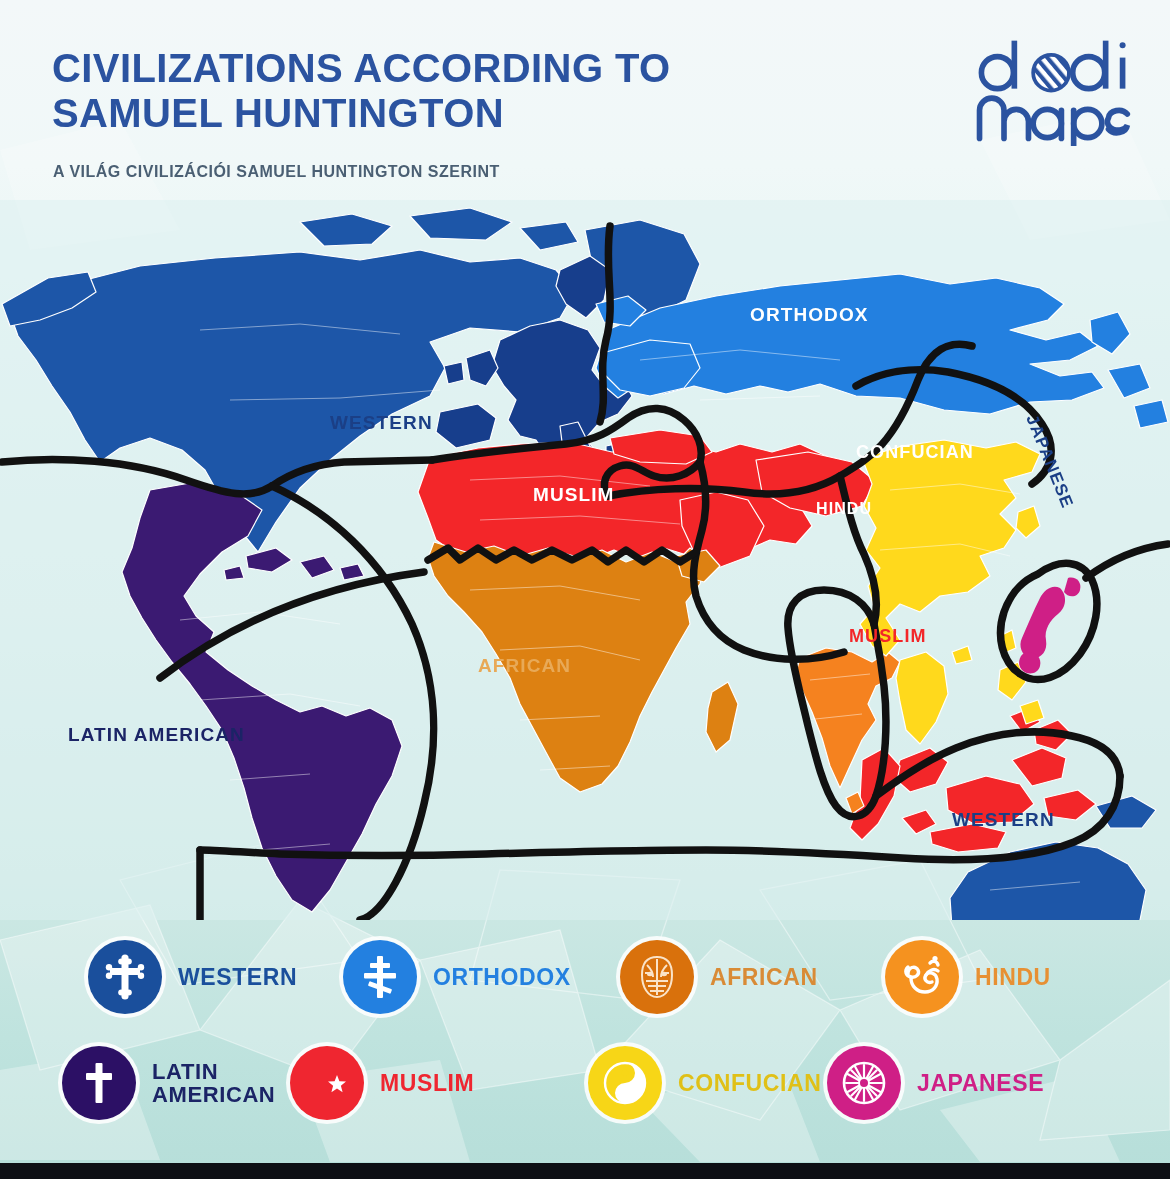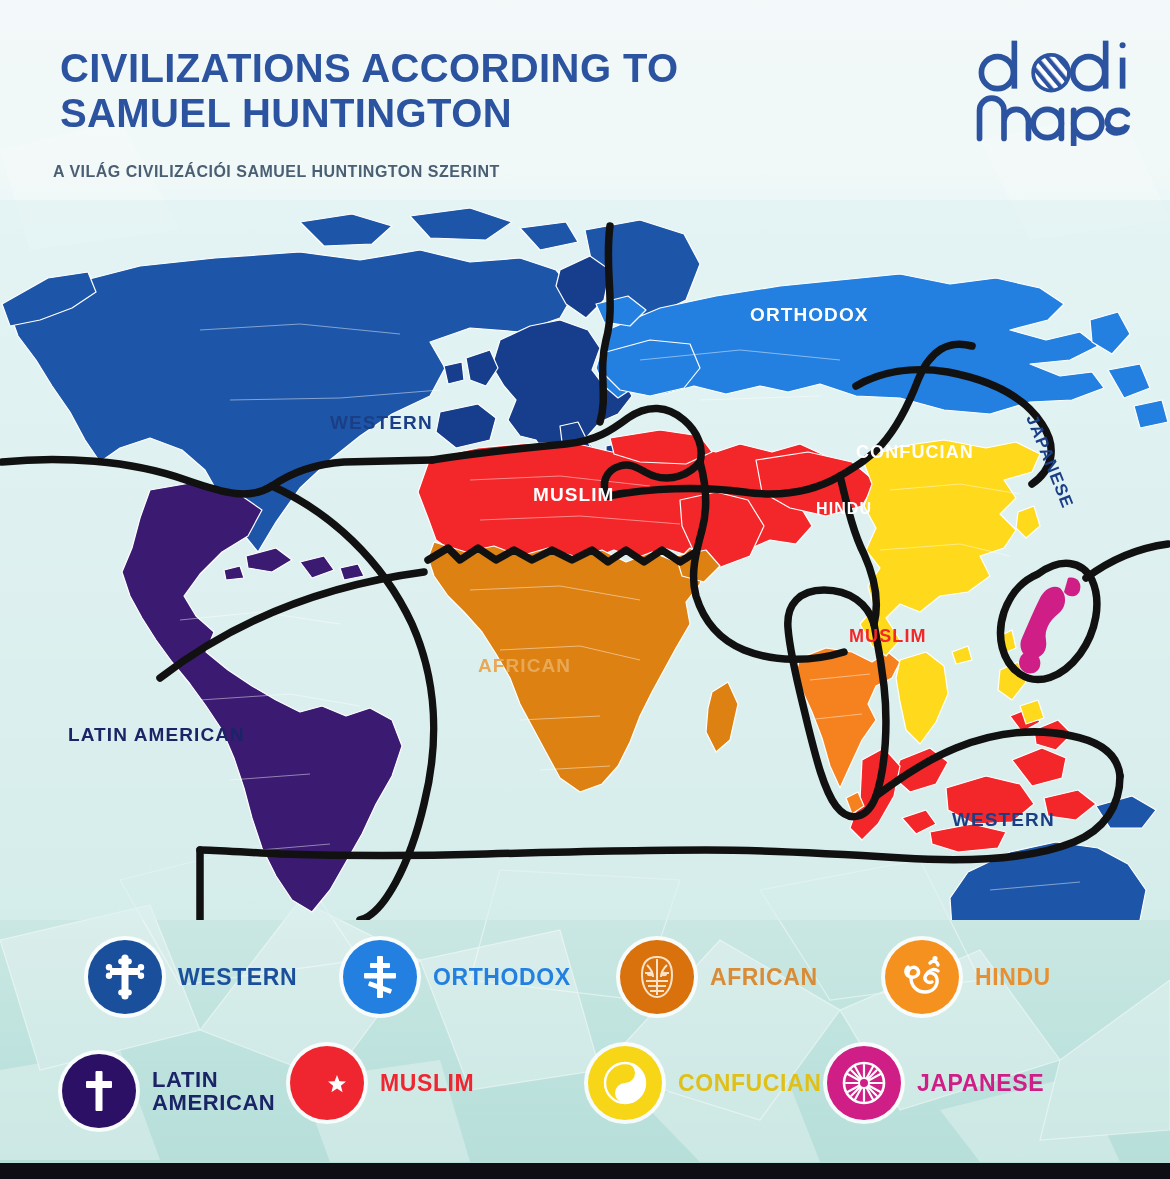--- a/index.html
+++ b/index.html
@@ -18,21 +18,20 @@
   }
   #bg-facets{position:absolute;inset:0;}
   #bg-facets svg{width:100%;height:100%;display:block;}
 
   
   #header{position:absolute;left:0;top:0;width:1170px;height:205px;}
   #title{
     position:absolute;left:52px;top:46px;width:740px;
     font-size:40px;font-weight:bold;line-height:1.12;color:#2b53a0;
     letter-spacing:0.4px;
-    margin-left:8px;
   }
   #subtitle{
     position:absolute;left:53px;top:163px;width:760px;
     font-size:16px;font-weight:bold;color:#4a5f73;letter-spacing:0.5px;
   }
   #logo{position:absolute;right:38px;top:36px;width:160px;height:110px;}
   #logo svg{display:block;}
 
   
   #map{position:absolute;left:0;top:200px;width:1170px;height:720px;}
@@ -454,21 +453,21 @@
               <circle cx="36" cy="4.5" r="2.6" fill="#ffffff" stroke="none"></circle>
             </g>
           </svg>
         </span>
         <span class="legend-text" style="color:#e79033;">HINDU</span>
       </div>
     </div>
 
     <div class="legend-row" id="legend-row-2">
 
-      <div class="legend-item" style="position:absolute;left:62px;top:16px;">
+      <div class="legend-item" style="position:absolute;left:62px;top:8px;">
         <span class="legend-badge" style="background:#2c1065;">
           <svg width="36" height="48" viewBox="0 0 36 48">
             <g fill="#ffffff">
               <rect x="14.5" y="4" width="7" height="40" rx="1"></rect>
               <rect x="5" y="14" width="26" height="7" rx="1"></rect>
             </g>
           </svg>
         </span>
         <span class="legend-text" style="color:#1b2466;font-size:22px;">LATIN
 AMERICAN</span>

